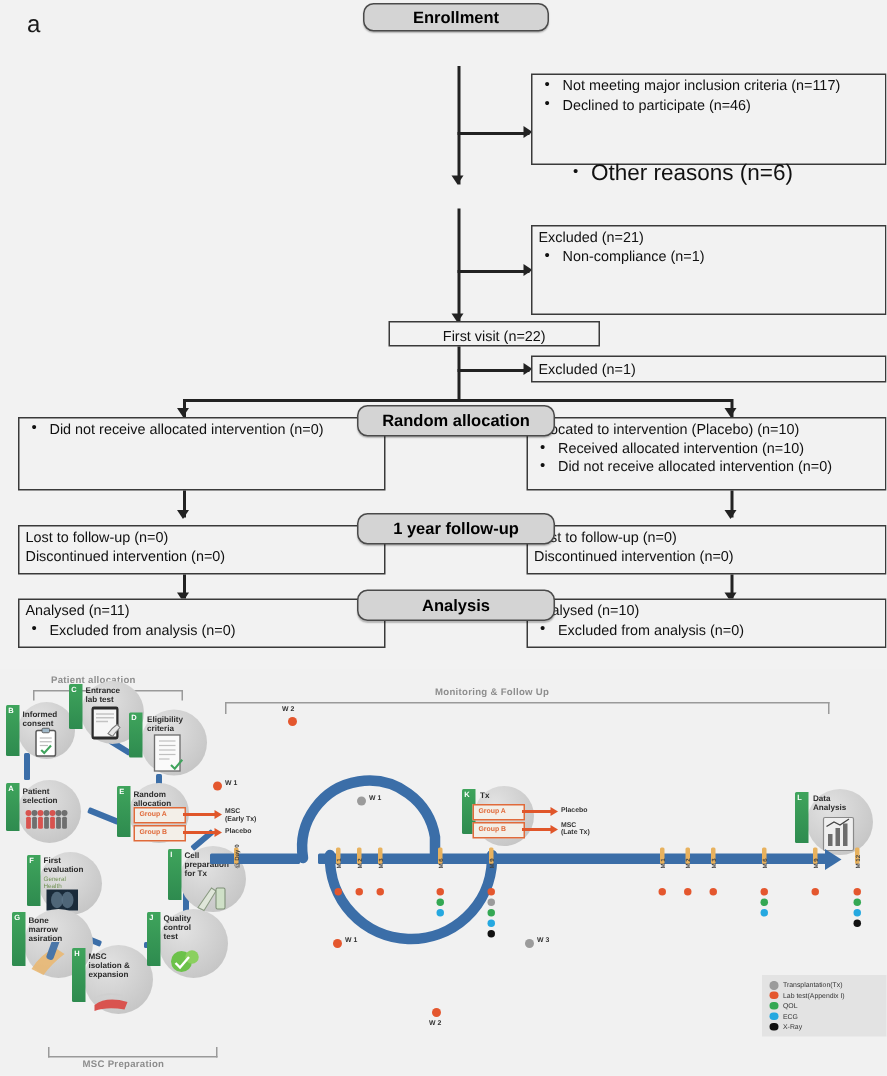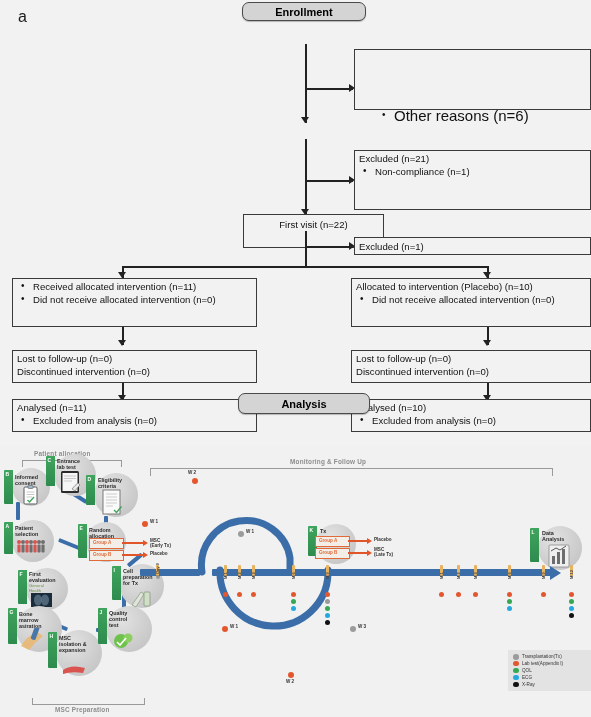--- a/index.html
+++ b/index.html
@@ -155,20 +155,24 @@
   <div class="stage" style="left:242px;top:2px;width:124px;height:19px;">Enrollment</div>
 
 
   <div class="vline abs" style="left:305px;top:44px;height:79px;"></div>
   <div class="arrowdown" style="left:301px;top:117px;"></div>
 
   <div class="hline abs" style="left:305px;top:88px;width:48px;"></div>
   <div class="arrowright" style="left:349px;top:84px;"></div>
 
   <div class="fbox" style="left:354px;top:49px;width:237px;height:61px;">
+    <ul class="blist">
+      <li>Not meeting major inclusion criteria (n=117)</li>
+      <li>Declined to participate (n=46)</li>
+    </ul>
   </div>
 
   <div class="abs" style="left:378px;top:110px;width:233px;font-size:15px;line-height:12.6px;">
     <ul class="blist">
         <li>Other reasons (n=6)</li>
       </ul>
   </div>
 
 
   <div class="vline abs" style="left:305px;top:139px;height:76px;"></div>
@@ -176,54 +180,56 @@
   <div class="hline abs" style="left:305px;top:180px;width:48px;"></div>
   <div class="arrowright" style="left:349px;top:176px;"></div>
 
   <div class="fbox" style="left:354px;top:150px;width:237px;height:60px;">
     <div>Excluded (n=21)</div>
     <ul class="blist">
       <li>Non-compliance (n=1)</li>
     </ul>
   </div>
 
-  <div class="fbox center" style="left:243px;top:214px;width:141px;height:34px;line-height:13px;padding-top:3px;">First visit (n=22)</div>
+  <div class="fbox center" style="left:259px;top:214px;width:141px;height:17px;line-height:13px;padding-top:3px;">First visit (n=22)</div>
 
   <div class="vline abs" style="left:305px;top:231px;height:36px;"></div>
 
   <div class="hline abs" style="left:305px;top:246px;width:48px;"></div>
   <div class="arrowright" style="left:349px;top:242px;"></div>
   <div class="fbox" style="left:354px;top:237px;width:237px;height:18px;line-height:13px;padding-top:2px;">Excluded (n=1)</div>
 
   <div class="hline abs" style="left:122px;top:266px;width:366px;"></div>
   <div class="vline abs" style="left:122px;top:266px;height:12px;"></div>
   <div class="arrowdown" style="left:118px;top:272px;"></div>
   <div class="vline abs" style="left:487px;top:266px;height:12px;"></div>
   <div class="arrowdown" style="left:483px;top:272px;"></div>
 
+  <div class="stage" style="left:238px;top:270px;width:132px;height:21px;">Random allocation</div>
 
   <div class="fbox" style="left:12px;top:278px;width:245px;height:49px;">
     <ul class="blist">
-      <li>Received allocated intervention (n=11)</li>
       <li>Did not receive allocated intervention (n=0)</li>
     </ul>
   </div>
 
   <div class="fbox" style="left:351px;top:278px;width:240px;height:49px;">
     <div>Allocated to intervention (Placebo) (n=10)</div>
     <ul class="blist">
+      <li>Received allocated intervention (n=10)</li>
       <li>Did not receive allocated intervention (n=0)</li>
     </ul>
   </div>
 
   <div class="vline abs" style="left:122px;top:327px;height:18px;"></div>
   <div class="arrowdown" style="left:118px;top:340px;"></div>
   <div class="vline abs" style="left:487px;top:327px;height:18px;"></div>
   <div class="arrowdown" style="left:483px;top:340px;"></div>
 
+  <div class="stage" style="left:238px;top:342px;width:132px;height:21px;">1 year follow-up</div>
 
   <div class="fbox" style="left:12px;top:350px;width:245px;height:33px;">
     <div>Lost to follow-up (n=0)</div>
     <div>Discontinued intervention (n=0)</div>
   </div>
   <div class="fbox" style="left:351px;top:350px;width:240px;height:33px;">
     <div>Lost to follow-up (n=0)</div>
     <div>Discontinued intervention (n=0)</div>
   </div>
 

